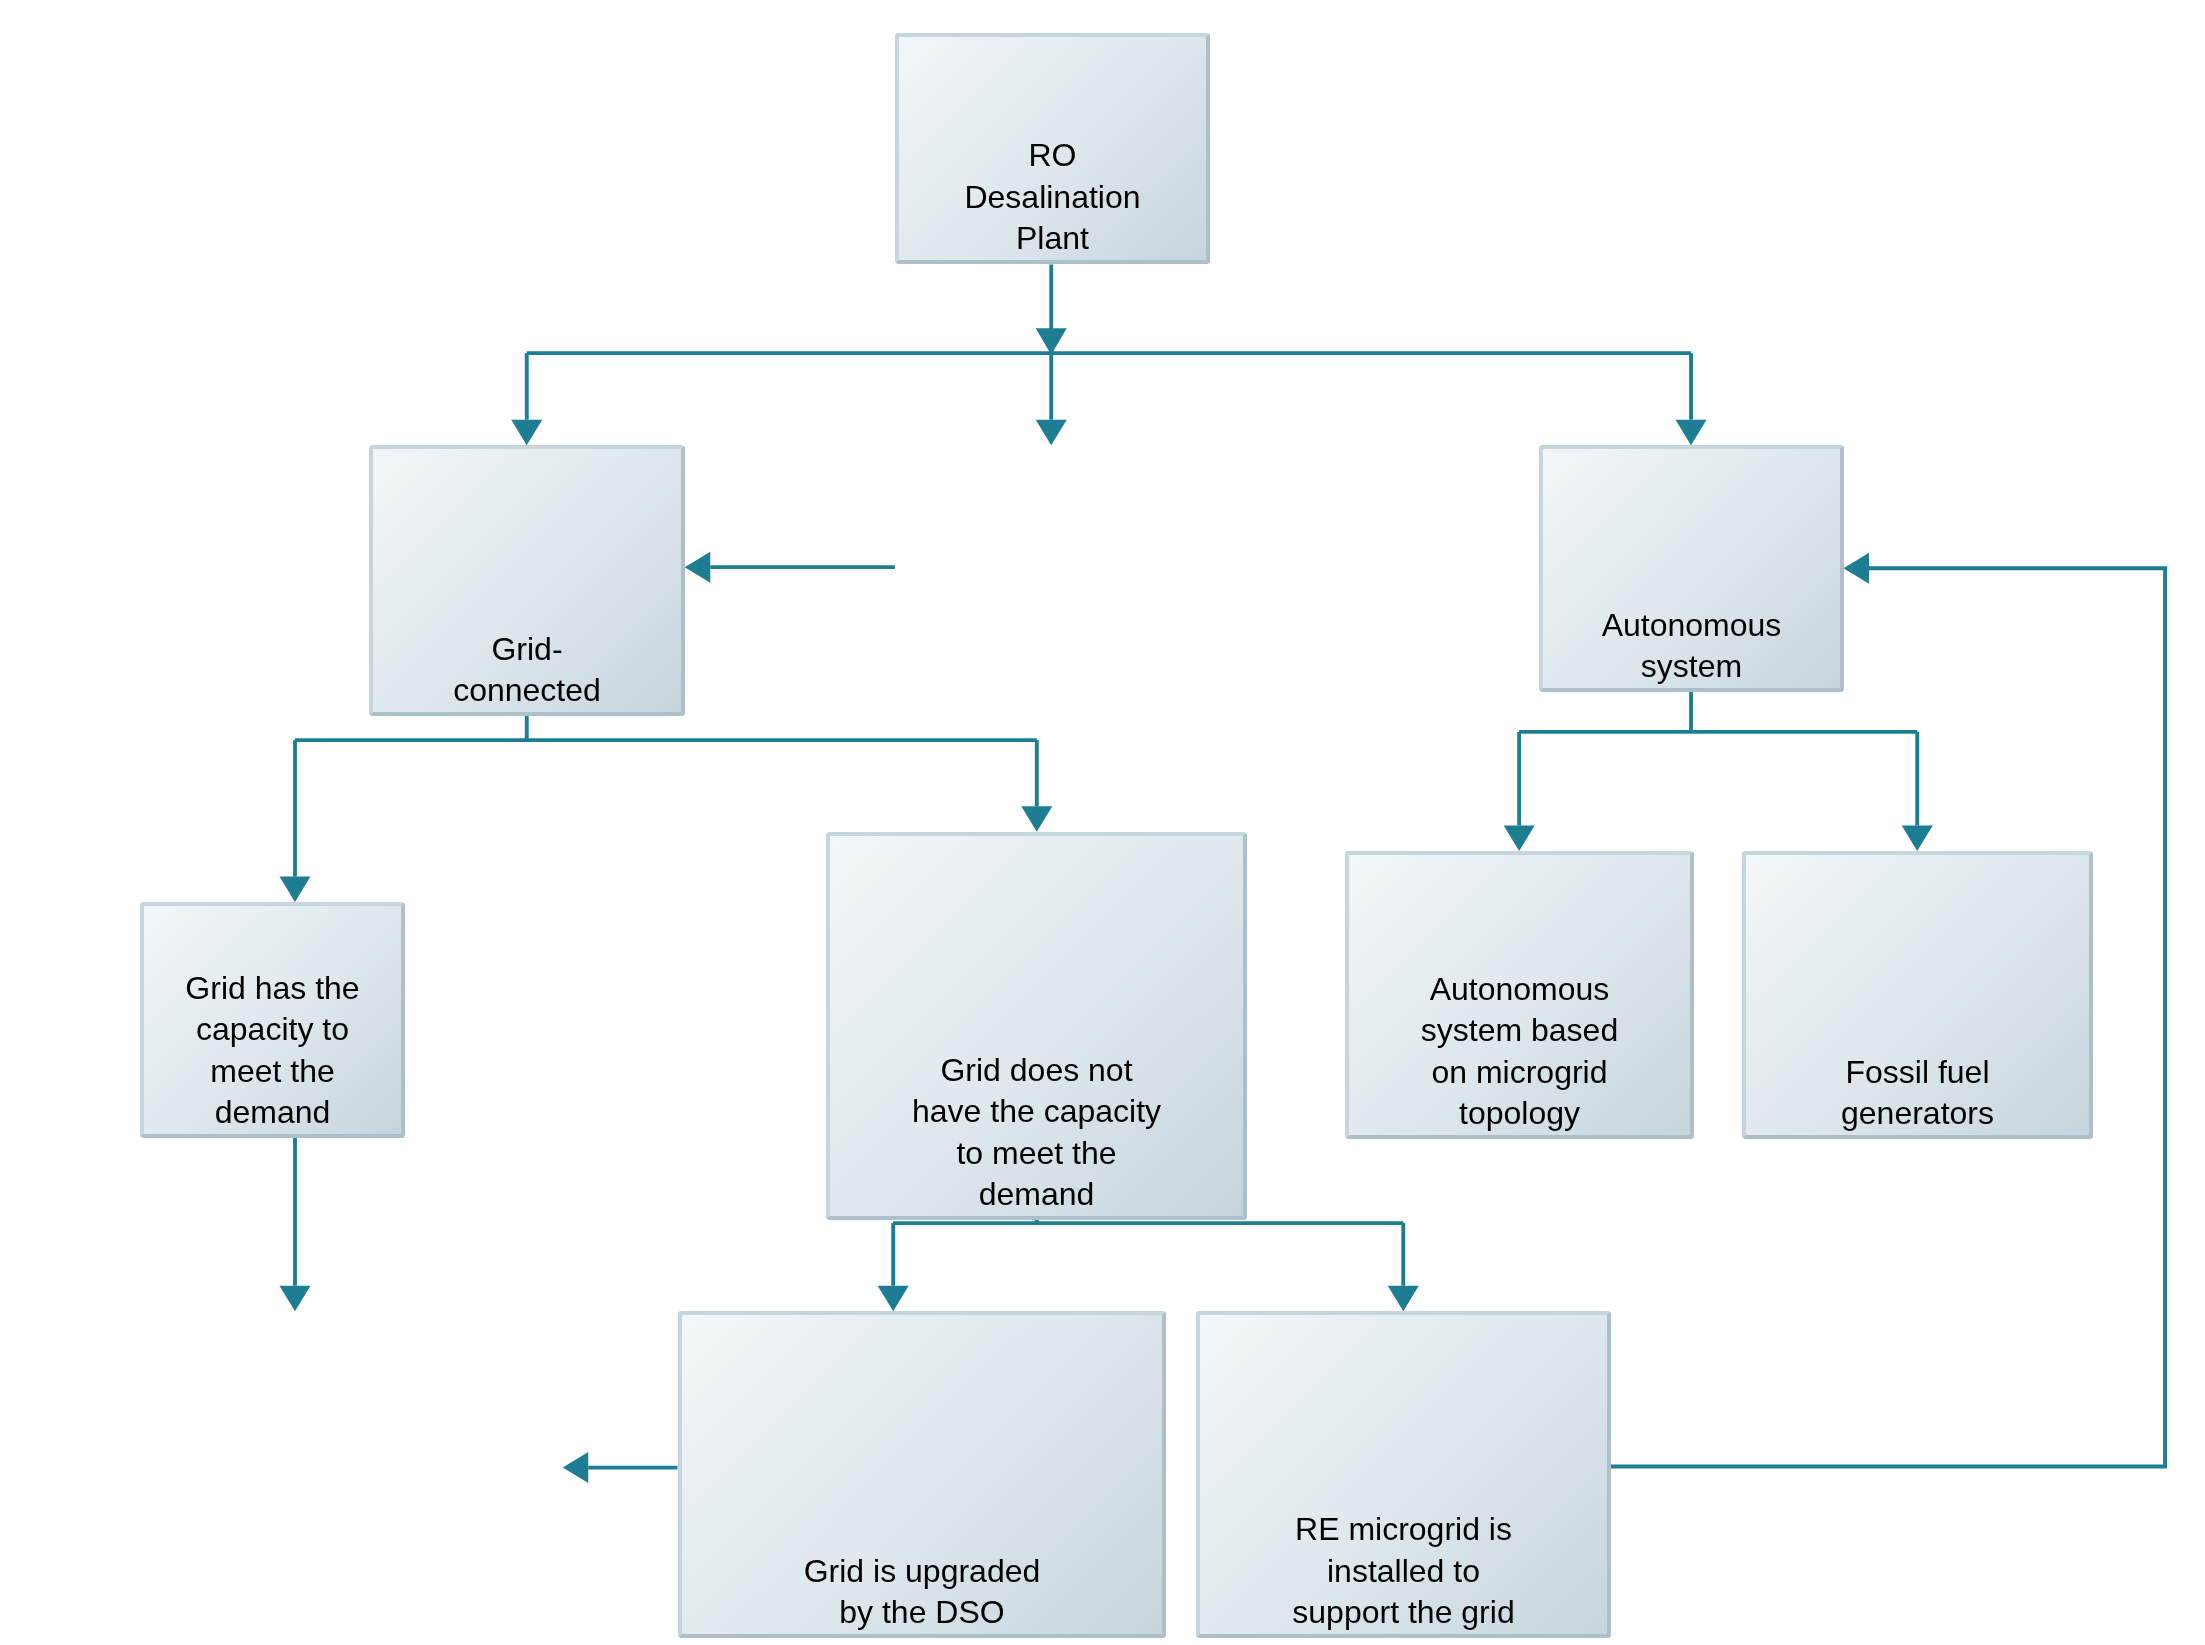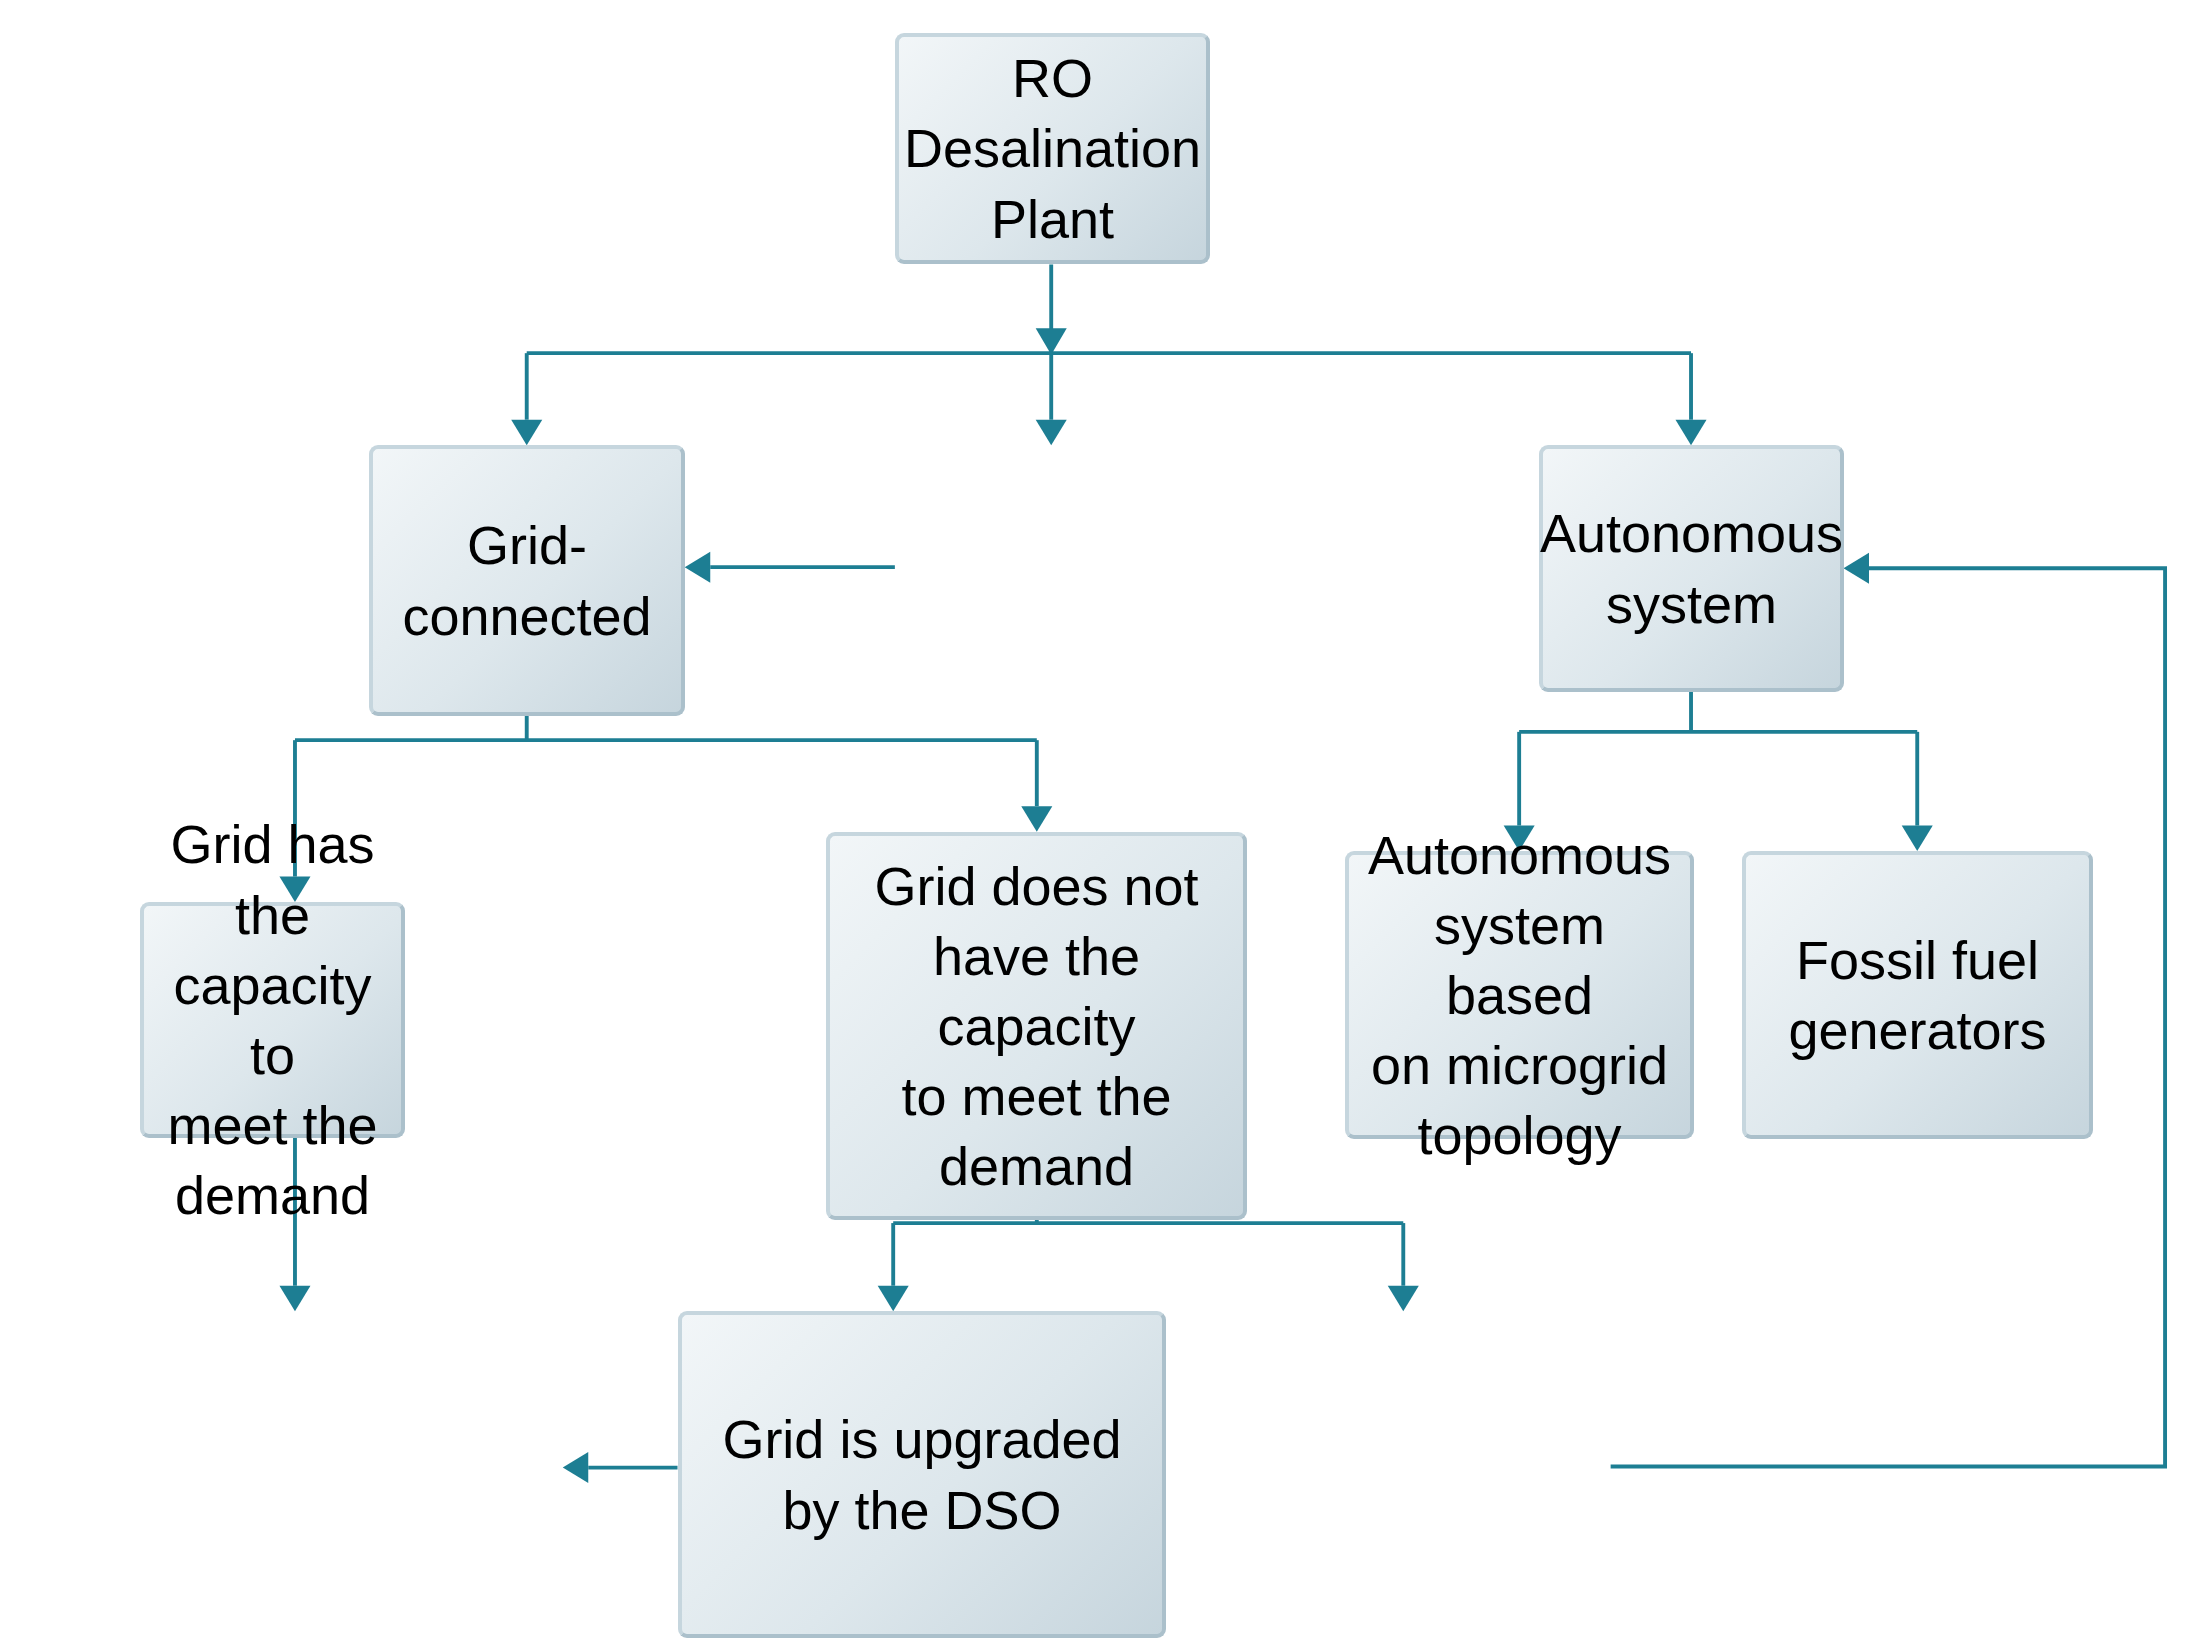--- a/index.html
+++ b/index.html
@@ -20,29 +20,29 @@
     fill:none;
   }
   #edges polygon{
     fill:var(--accent,#1d7e93);
     stroke:none;
   }
   .node{
     position:absolute;
     box-sizing:border-box;
     display:flex;
-    align-items:center;
+    align-items:flex-end;
     justify-content:center;
     text-align:center;
     border:4.4px solid;
     border-color:var(--box-border-light,#c6d6de) var(--box-border-dark,#abc0cb) var(--box-border-dark,#abc0cb) var(--box-border-light,#c6d6de);
-    border-radius:9px;
+    border-radius:4px;
     background:linear-gradient(135deg,var(--fill-light,#f2f6f8) 0%,var(--fill-mid,#dde7ec) 55%,var(--fill-dark,#c6d5dd) 100%);
     color:var(--text,#000);
-    font-size:54px;
+    font-size:32px;
     line-height:1.3;
   }
   .label{
     white-space:pre-line;
     padding:0 10px;
   }
 </style>
 </head>
 <body>
 
@@ -161,15 +161,20 @@
     <span class="label">Fossil fuel
 generators</span>
   </div>
 
 
   <div class="node" style="left:678px;top:1311px;width:488px;height:327px">
     <span class="label">Grid is upgraded
 by the DSO</span>
   </div>
 
+  <div class="node" style="left:1196px;top:1311px;width:415px;height:327px">
+    <span class="label">RE microgrid is
+installed to
+support the grid</span>
+  </div>
 
 </div>
 
 
 </body></html>

